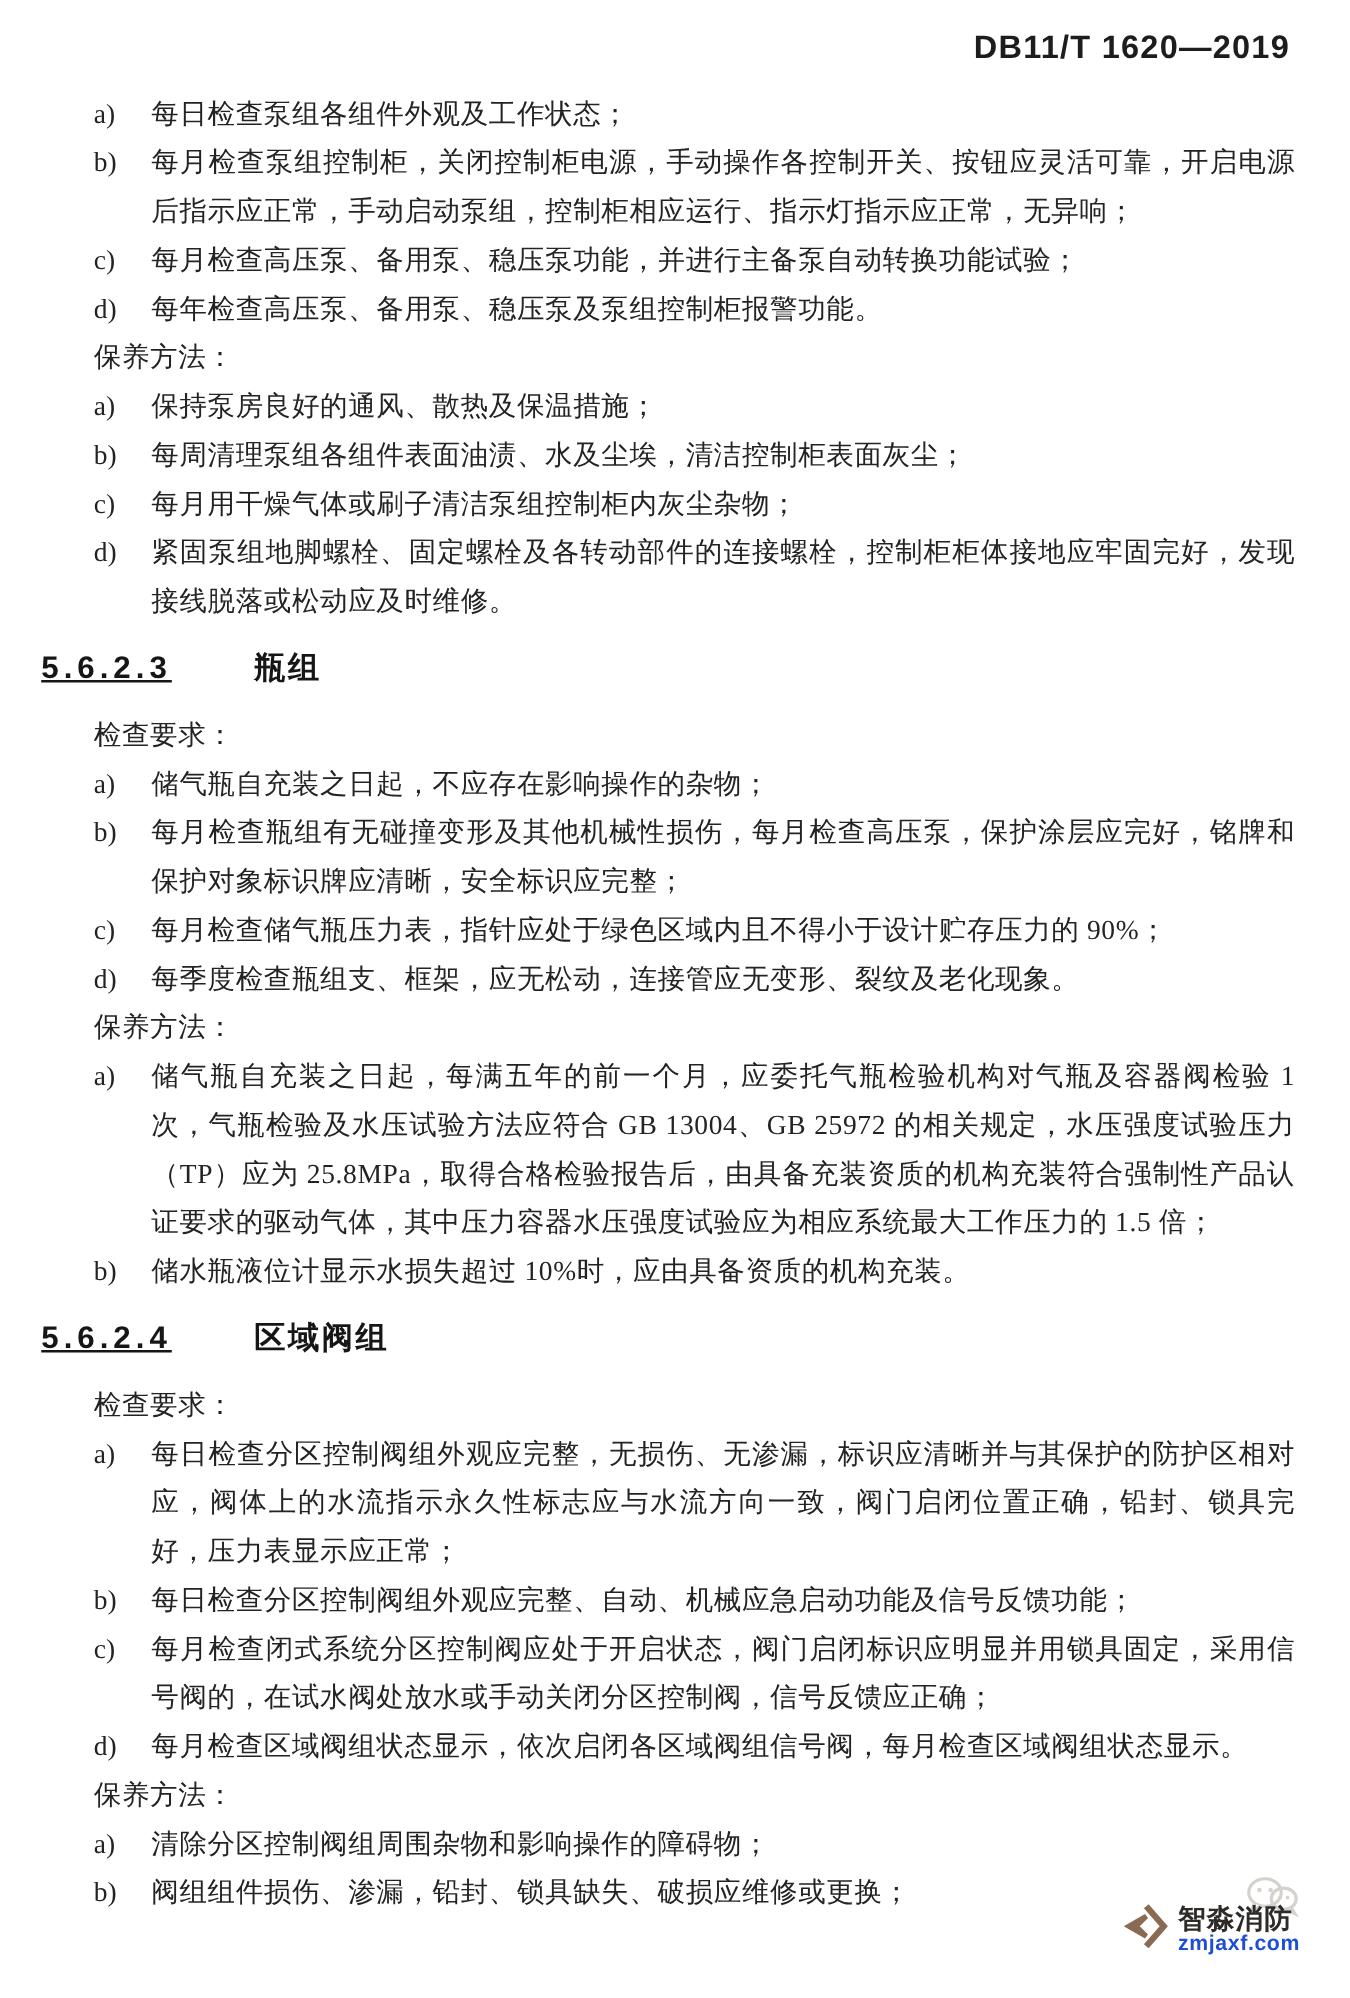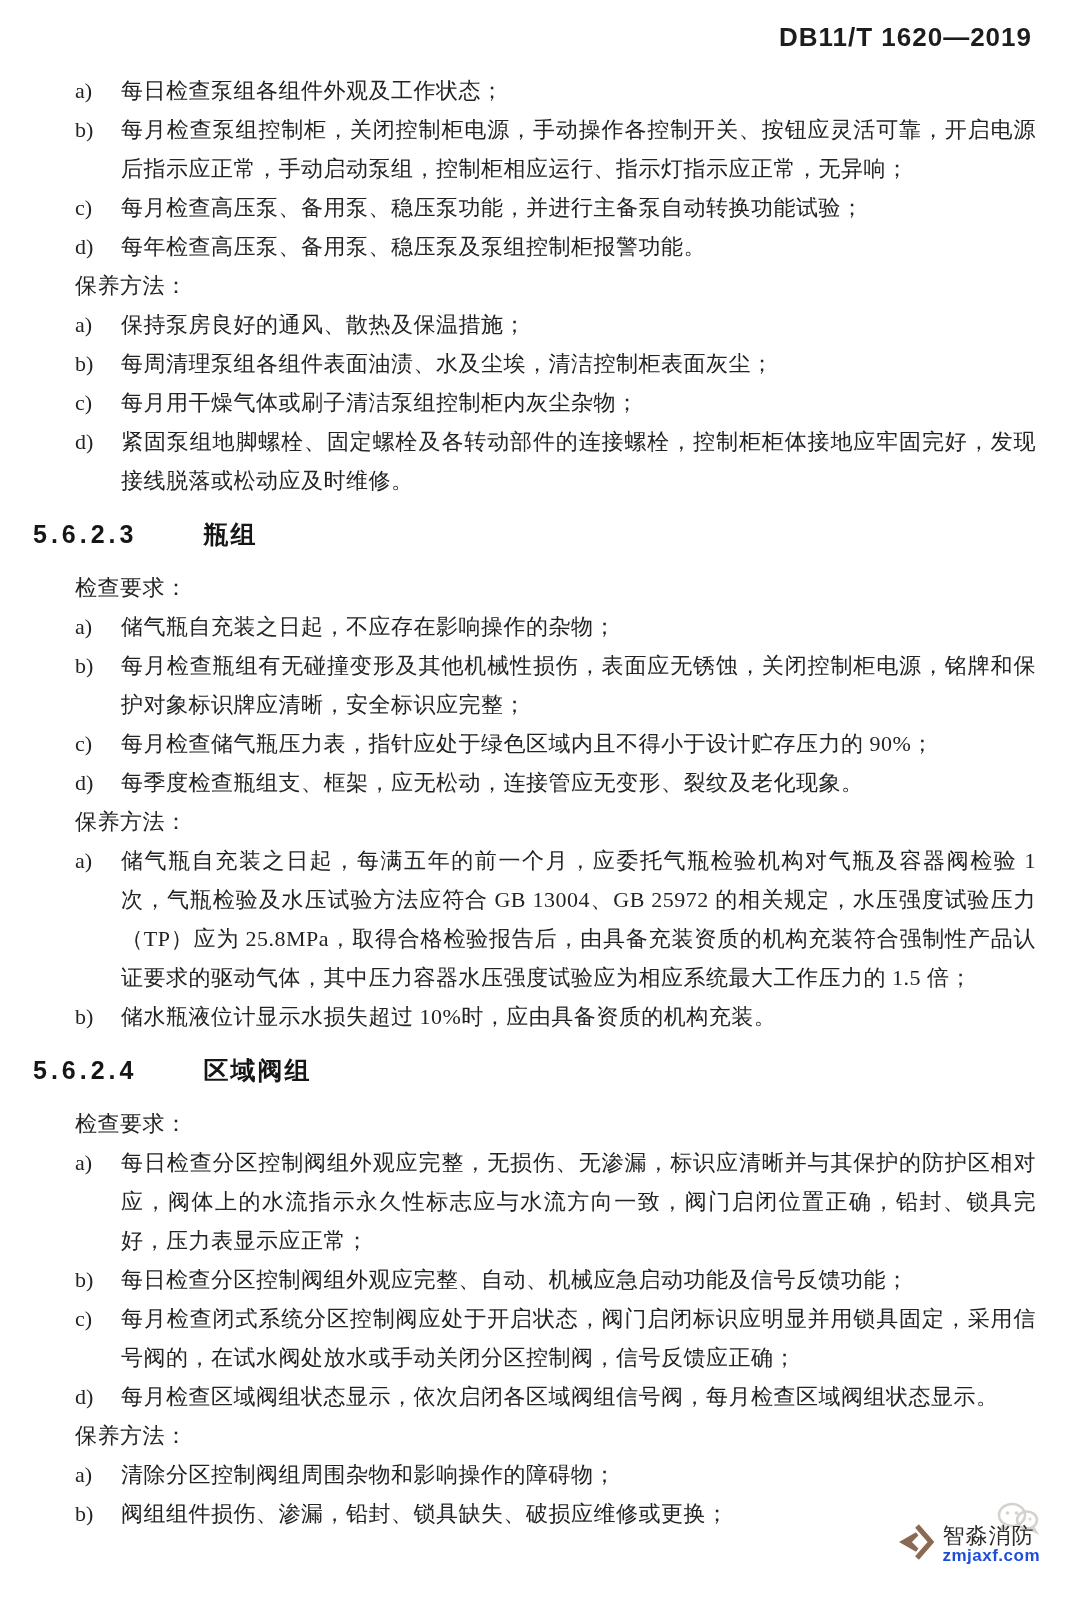--- a/index.html
+++ b/index.html
@@ -60,20 +60,21 @@
     line-height: 40px;
     font-family: "Liberation Sans", "DejaVu Sans", sans-serif;
     font-weight: 700;
     color: #161616;
   }
   .sec-num {
     font-size: 25px;
     letter-spacing: 4px;
     margin-right: 22px;
     font-weight: 600;
+    text-decoration: underline;
   }
   .sec-title {
     font-size: 25px;
     letter-spacing: 2px;
     margin-left: 44px;
   }
   
   .wm-brand {
     position: absolute;
     right: 40px;
@@ -99,21 +100,21 @@
   }
   .wm-logo-texts {
     display: flex;
     flex-direction: column;
     align-items: flex-start;
     line-height: 1.05;
   }
   .wm-logo-name {
     font-family: "Liberation Sans", "DejaVu Sans", sans-serif;
     font-size: 22px;
-    font-weight: 400;
+    font-weight: 700;
     color: #2e2a28;
     letter-spacing: 1px;
   }
   .wm-logo-url {
     font-family: "Liberation Sans", "DejaVu Sans", sans-serif;
     font-size: 17px;
     font-weight: 700;
     color: #1d4ed8;
     letter-spacing: 0.5px;
   }
@@ -169,21 +170,21 @@
     </div>
 
     <div class="sub-title">检查要求：</div>
 
     <div class="item">
       <span class="item-label">a)</span>
       <span class="item-text">储气瓶自充装之日起，不应存在影响操作的杂物；</span>
     </div>
     <div class="item">
       <span class="item-label">b)</span>
-      <span class="item-text">每月检查瓶组有无碰撞变形及其他机械性损伤，表面应无锈蚀，关闭控制柜电源，铭牌和保护对象标识牌应清晰，安全标识应完整；</span>
+      <span class="item-text">每月检查瓶组有无碰撞变形及其他机械性损伤，每月检查高压泵，保护涂层应完好，铭牌和保护对象标识牌应清晰，安全标识应完整；</span>
     </div>
     <div class="item">
       <span class="item-label">c)</span>
       <span class="item-text">每月检查储气瓶压力表，指针应处于绿色区域内且不得小于设计贮存压力的 90%；</span>
     </div>
     <div class="item">
       <span class="item-label">d)</span>
       <span class="item-text">每季度检查瓶组支、框架，应无松动，连接管应无变形、裂纹及老化现象。</span>
     </div>
 

